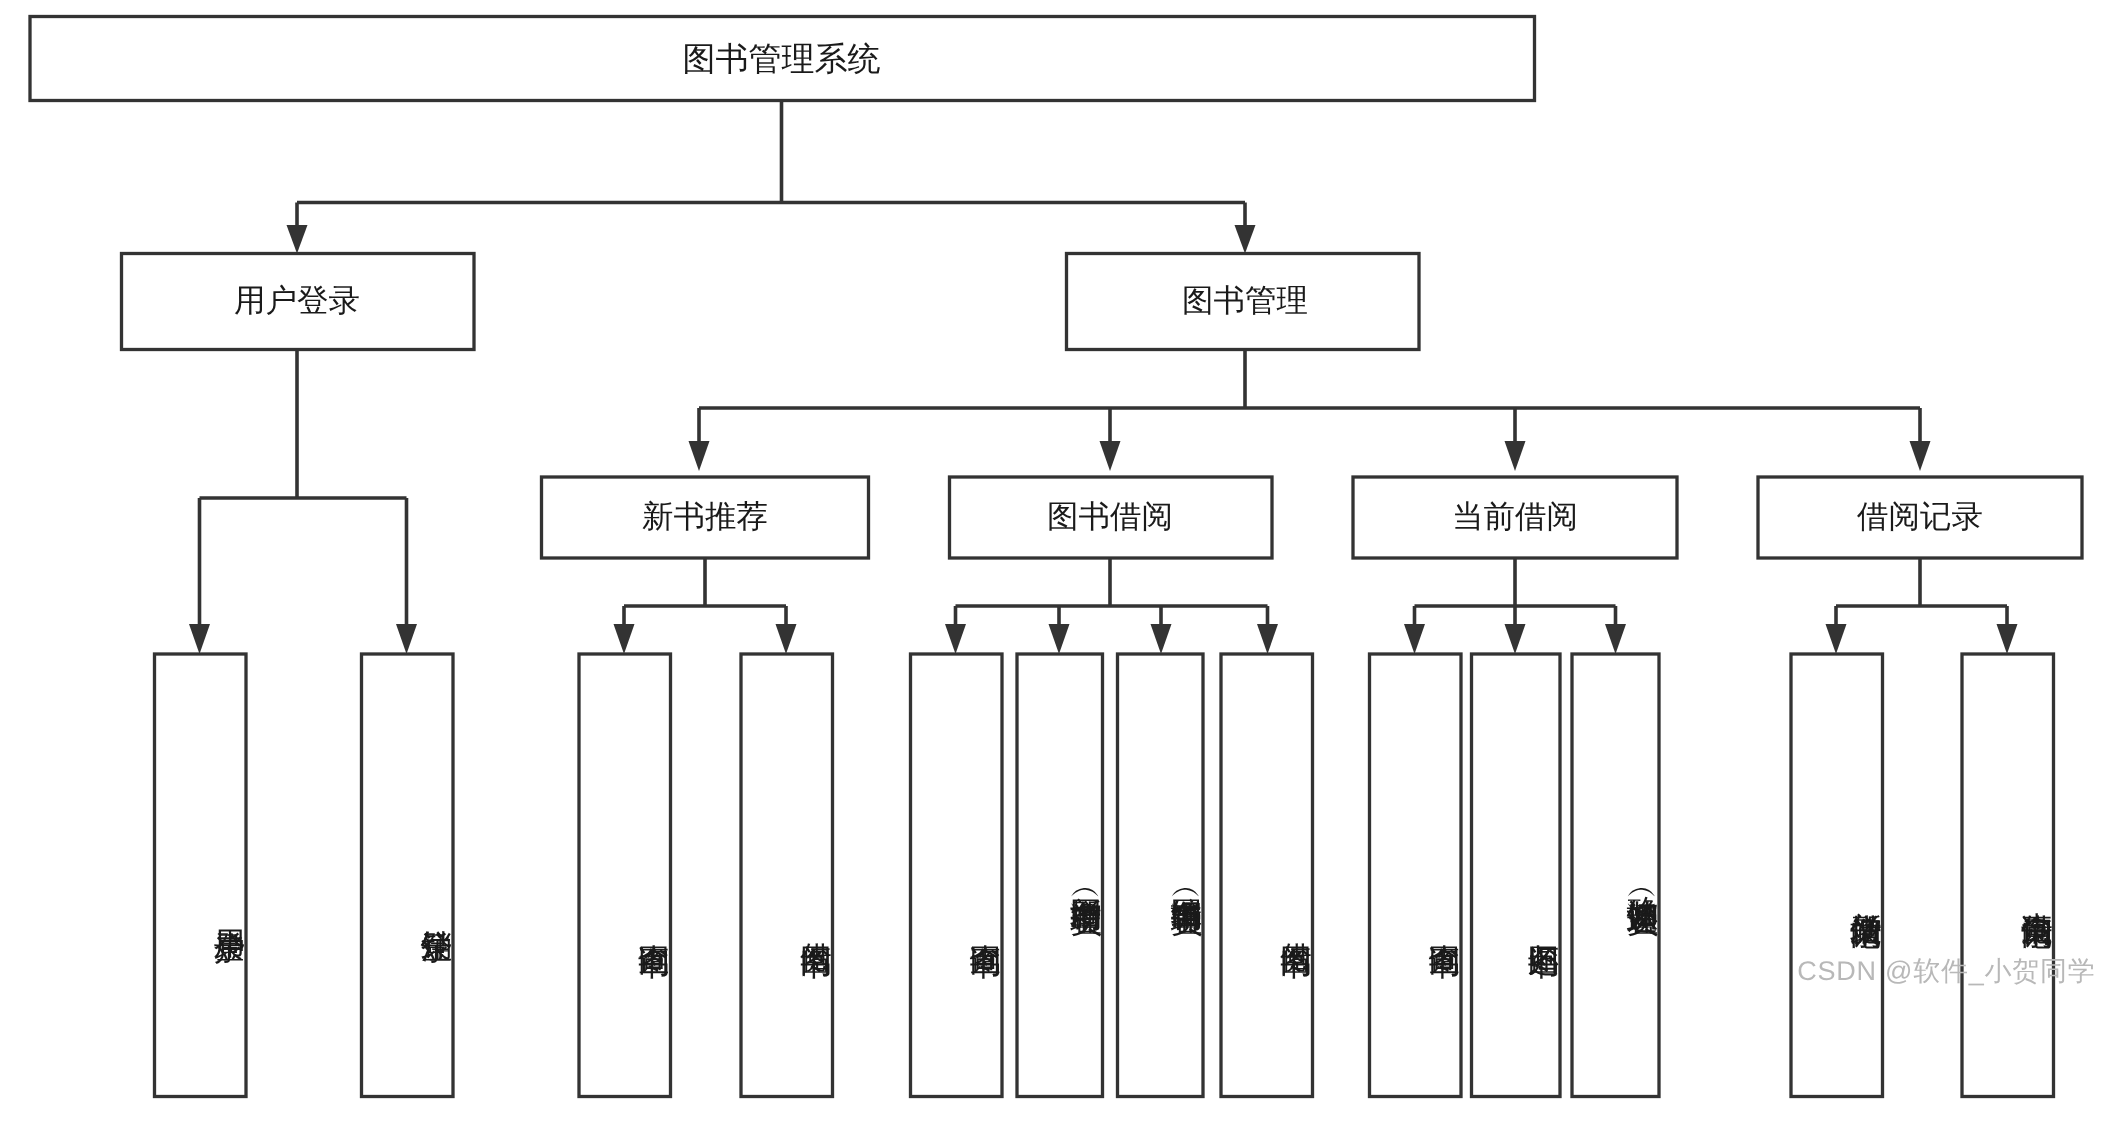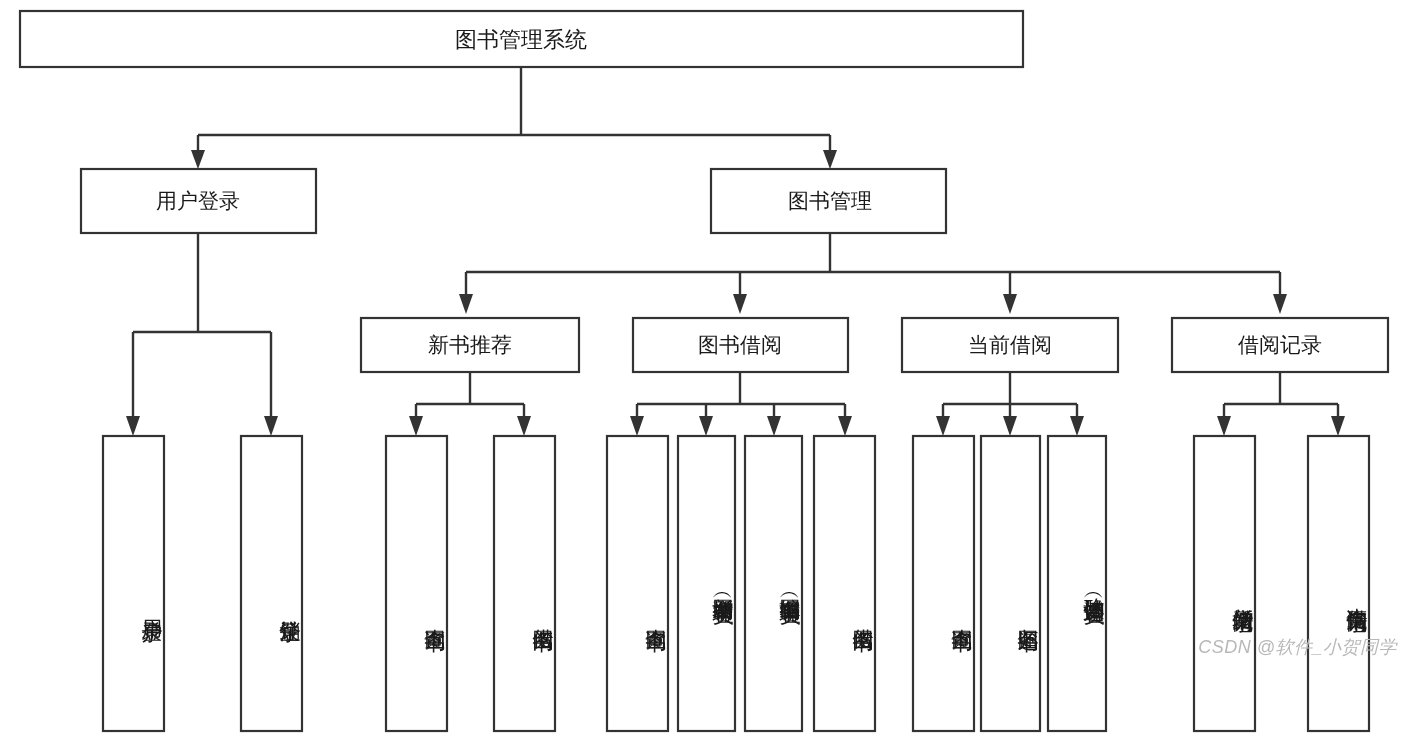--- a/index.html
+++ b/index.html
@@ -75,21 +75,20 @@
   .watermark {
     position: absolute;
     right: 8px;
     bottom: 4px;
     font-family: "Liberation Sans", "DejaVu Sans", sans-serif;
     font-size: 18px;
     color: #b8b8b8;
     letter-spacing: 0.5px;
     user-select: none;
     white-space: nowrap;
-    font-style: italic;
   }
 </style>
 </head>
 <body>
 
 <div id="diagram-root">
 
   <svg class="flow" viewBox="0 0 1405 747" xmlns="http://www.w3.org/2000/svg">
 
     <g>

